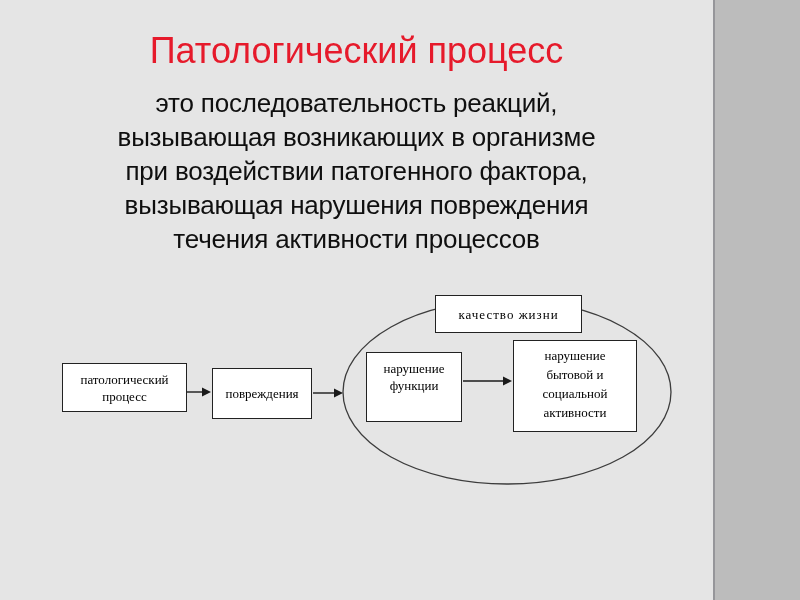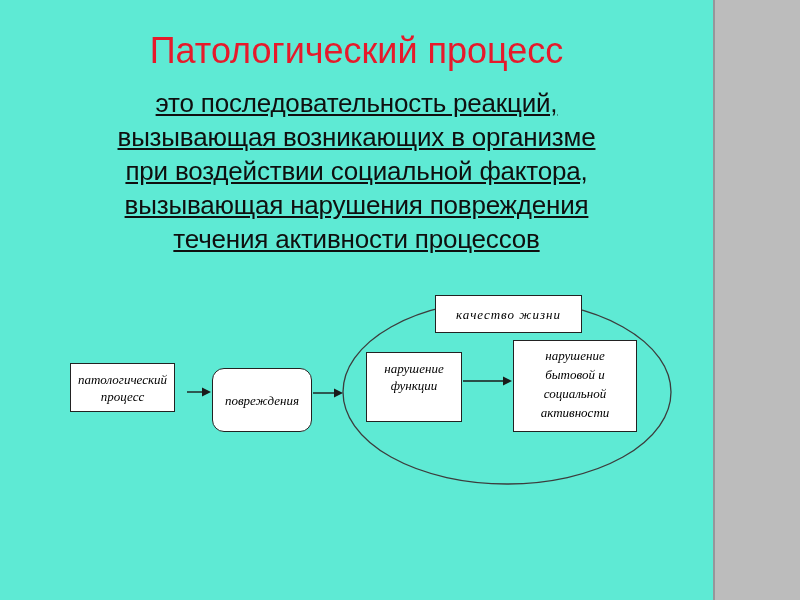--- a/index.html
+++ b/index.html
@@ -1,72 +1,70 @@
 <!DOCTYPE html>
 <html><head>
 <meta charset="utf-8">
 <style>
   html,body{margin:0;padding:0;background:#fff;}
   .slide{
     position:relative;
     width:800px;height:600px;
-    background:#5eead4;
+    background:#e5e5e5;
     overflow:hidden;
     font-family:"Liberation Sans",sans-serif;
   }
   .sidebar{
     position:absolute;top:0;left:713px;width:87px;height:600px;
     background:#bcbcbc;border-left:2px solid #96969a;box-sizing:border-box;
   }
   .title{
     position:absolute;top:30px;left:0;width:713px;
     text-align:center;
     font-size:36px;line-height:42px;font-weight:400;
     color:#e61a2b;
     letter-spacing:0px;
   }
   .body-text{
     position:absolute;top:86px;left:0;width:713px;
     text-align:center;color:#0f0f0f;
     font-size:26px;line-height:34px;font-weight:400;
     letter-spacing:-0.2px;
-    text-decoration:underline;
   }
   .diagram-svg{
     position:absolute;top:0;left:0;z-index:1;
   }
   .flow-box{
     position:absolute;z-index:2;
     background:#ffffff;border:1px solid #222;box-sizing:border-box;
     display:flex;align-items:center;justify-content:center;
     text-align:center;
     font-family:"Liberation Serif",serif;
     font-size:13px;line-height:17px;color:#000;
     white-space:pre-line;
-    font-style:italic;
   }
-  .box-pathological{left:70px;top:363px;width:105px;height:49px;}
-  .box-damage{left:212px;top:368px;width:100px;height:64px;border-radius:12px;}
+  .box-pathological{left:62px;top:363px;width:125px;height:49px;}
+  .box-damage{left:212px;top:368px;width:100px;height:51px;}
   .box-quality{left:435px;top:295px;width:147px;height:38px;letter-spacing:1px;}
   .box-function{left:366px;top:352px;width:96px;height:70px;align-items:flex-start;padding-top:7px;}
   .box-activity{left:513px;top:340px;width:124px;height:92px;align-items:flex-start;padding-top:5px;line-height:19px;}
 </style>
 </head>
 <body>
 
 <div class="slide">
 
   <div class="sidebar"></div>
 
   <div class="title">Патологический процесс</div>
 
   <div class="body-text">
     <div>это последовательность реакций,</div>
     <div>вызывающая возникающих в организме</div>
-    <div>при воздействии социальной фактора,</div>
+    <div>при воздействии патогенного фактора,</div>
     <div>вызывающая нарушения повреждения</div>
     <div>течения активности процессов</div>
   </div>
 
   <svg class="diagram-svg" width="800" height="600" viewBox="0 0 800 600">
     <ellipse cx="507" cy="392" rx="164" ry="92" fill="none" stroke="#3c3c3c" stroke-width="1.3"></ellipse>
     <line x1="187" y1="392" x2="203" y2="392" stroke="#1a1a1a" stroke-width="1.4"></line>
     <polygon points="211,392 202,387.5 202,396.5" fill="#1a1a1a"></polygon>
     <line x1="313" y1="393" x2="335" y2="393" stroke="#1a1a1a" stroke-width="1.4"></line>
     <polygon points="343,393 334,388.5 334,397.5" fill="#1a1a1a"></polygon>

